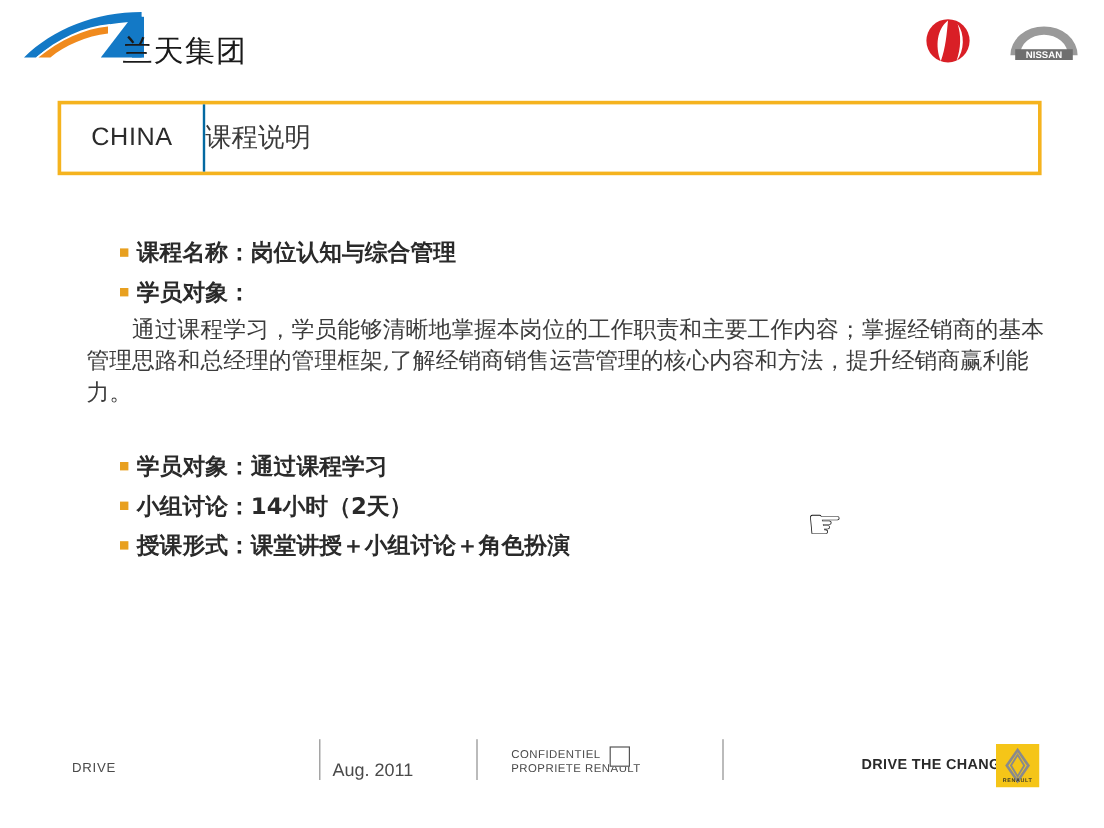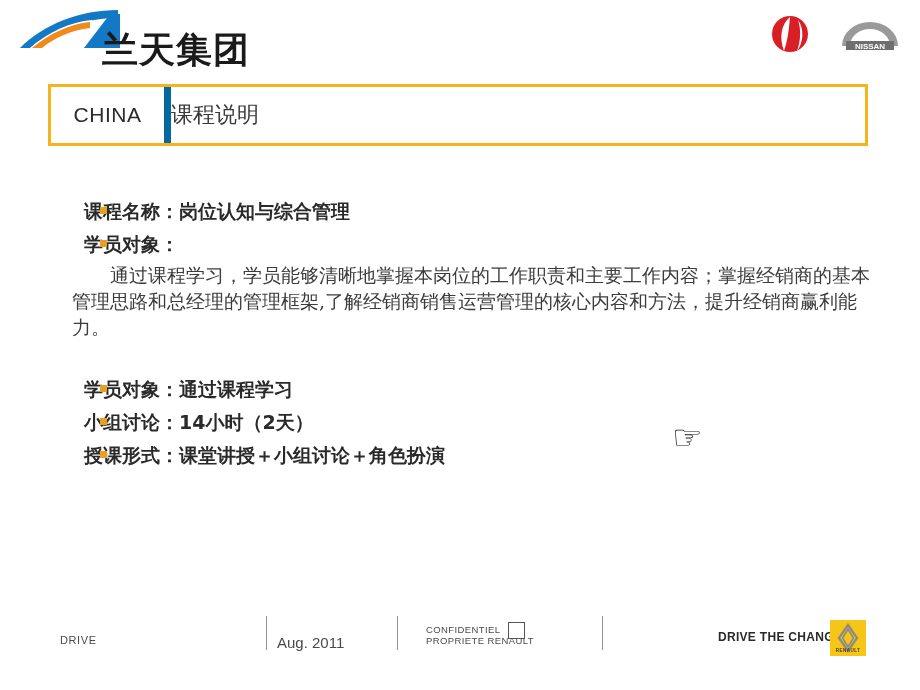--- a/index.html
+++ b/index.html
@@ -25,22 +25,22 @@
   #brand-logo {
     position: absolute;
     left: 14px; top: 8px;
     width: 220px; height: 44px;
   }
   #brand-logo svg { display: block; }
   .brand-wordmark {
     position: absolute;
     left: 88px; top: 18px;
     font-family: "DejaVu Sans", sans-serif;
-    font-size: 36px;
-    font-weight: bold;
+    font-size: 25px;
+    font-weight: normal;
     color: #1a1a1a;
     letter-spacing: 1px;
     white-space: nowrap;
   }
   #dongfeng-logo {
     position: absolute;
     left: 768px; top: 14px;
     width: 44px; height: 40px;
   }
   #nissan-logo {
@@ -58,21 +58,21 @@
     box-sizing: border-box;
     background: #ffffff;
     display: flex;
     align-items: stretch;
   }
   #title-region {
     width: 120px;
     display: flex;
     align-items: center;
     justify-content: center;
-    border-right: 7px solid #0369a1;
+    border-right: 2px solid #0369a1;
     box-sizing: border-box;
   }
   #title-region-label {
     font-size: 21px;
     color: #2b2b2b;
     letter-spacing: 0.5px;
     font-family: "Liberation Sans", sans-serif;
   }
   #title-text-wrap {
     flex: 1;
@@ -86,21 +86,21 @@
   }
 
   
   #content {
     position: absolute;
     left: 0; top: 196px;
     width: 920px;
   }
   .bullet-row {
     position: relative;
-    padding-left: 84px;
+    padding-left: 114px;
     margin-bottom: 3px;
     min-height: 30px;
   }
   .bullet-marker {
     position: absolute;
     left: 100px; top: 11px;
     width: 7px; height: 7px;
     background: #E8A020;
   }
   .bullet-text {

